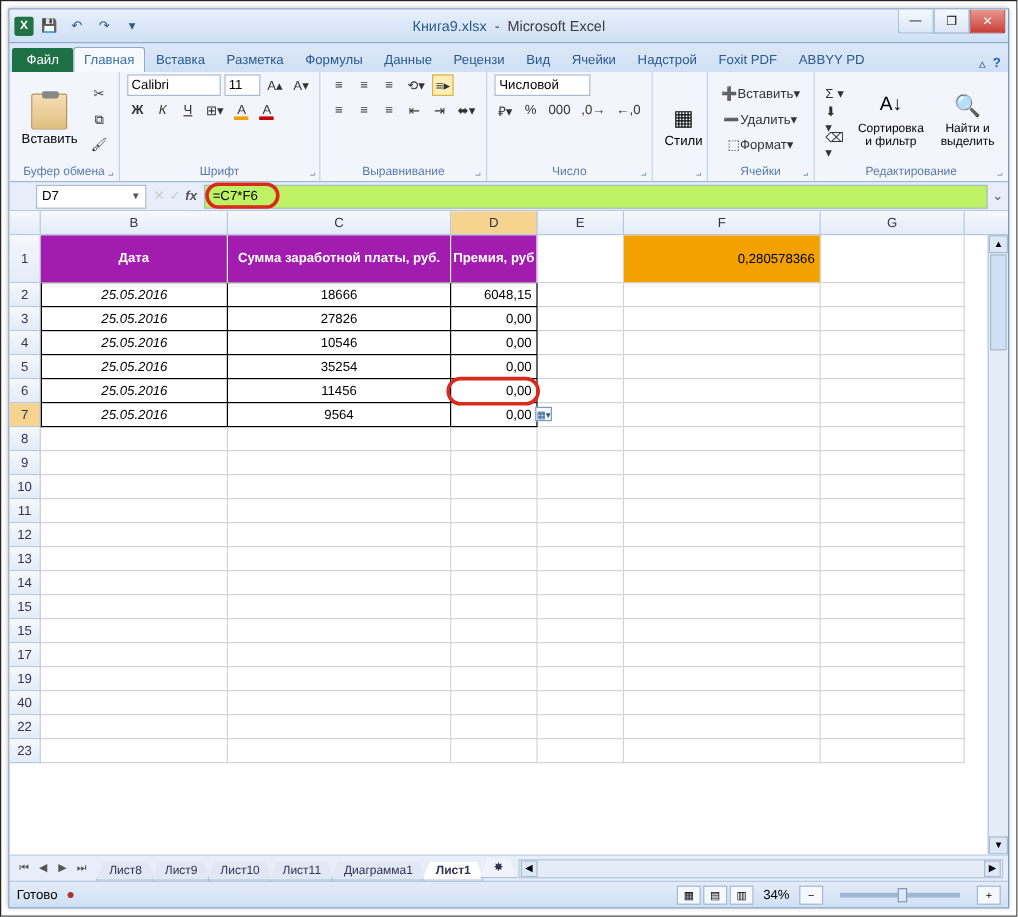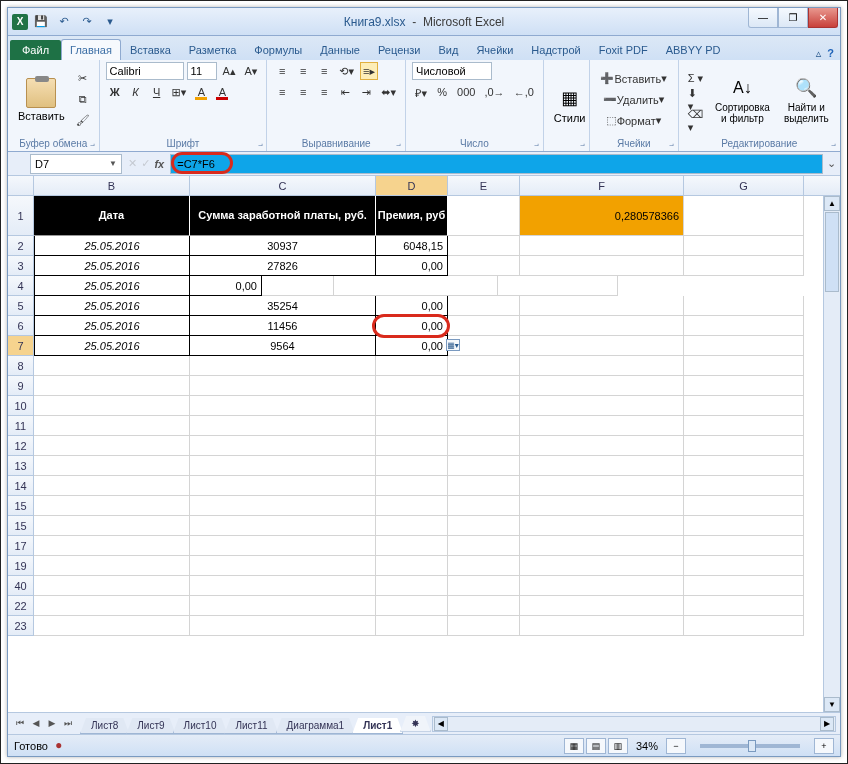--- a/index.html
+++ b/index.html
@@ -43,35 +43,35 @@
 .clipboard-ic { width: 30px; height: 30px; background: linear-gradient(#f5deb3,#e0c080); border: 1px solid #b89050; border-radius: 2px; position: relative; }
 .clipboard-ic::before { content:""; position:absolute; top:-3px; left:8px; width:14px; height:6px; background:#888; border-radius:2px; }
 
 
 .fbar-row { height: 24px; background: #e7eef9; border-bottom: 1px solid #b5c8e0; display: flex; align-items: center; font-size: 11px; }
 .name-box { width: 92px; height: 20px; background: #fff; border: 1px solid #abc; margin-left: 22px; display: flex; align-items: center; padding: 0 4px; justify-content: space-between; }
 .name-box .dd { font-size: 8px; color: #555; }
 .fx-controls { display: flex; align-items: center; gap: 4px; margin: 0 6px; color: #777; }
 .fx-controls span { cursor: pointer; font-size: 11px; }
 .fx-label { font-style: italic; font-weight: bold; color: #555; }
-.formula-input { flex: 1; height: 20px; background: #0ea5e9; border: 1px solid #abc; display: flex; align-items: center; padding: 0 6px; position: relative; }
+.formula-input { flex: 1; height: 20px; background: #bef264; border: 1px solid #abc; display: flex; align-items: center; padding: 0 6px; position: relative; }
 .formula-highlight { position: absolute; left: 0; top: -3px; border: 3px solid #d92a1c; border-radius: 14px; padding: 2px 8px 2px 4px; pointer-events: none; }
 
 
 .grid-wrap { flex: 1; background: #fff; display: flex; flex-direction: column; overflow: hidden; position: relative; }
 .col-headers { display: flex; height: 20px; background: linear-gradient(#f5f8fc,#e4ecf7); border-bottom: 1px solid #b5c8e0; font-size: 11px; }
 .corner { width: 26px; border-right: 1px solid #b5c8e0; }
 .ch { border-right: 1px solid #b5c8e0; display: flex; align-items: center; justify-content: center; color: #335; }
 .ch.sel { background: #f6d38e; }
 .rows { flex: 1; overflow: hidden; }
 .row { display: flex; height: 20px; }
 .rh { width: 26px; background: linear-gradient(#f5f8fc,#e4ecf7); border-right: 1px solid #b5c8e0; border-bottom: 1px solid #b5c8e0; display: flex; align-items: center; justify-content: center; font-size: 11px; color: #335; }
 .rh.sel { background: #f6d38e; }
 .cell { border-right: 1px solid #d4d4d4; border-bottom: 1px solid #d4d4d4; font-size: 11px; display: flex; align-items: center; padding: 0 4px; overflow: hidden; white-space: nowrap; }
-.hdr-cell { background: #000000; color: #fff; font-weight: bold; justify-content: center; text-align: right; line-height: 1.1; border-right: 1px solid #fff; border-bottom: 1px solid #999; }
+.hdr-cell { background: #a21caf; color: #fff; font-weight: bold; justify-content: center; text-align: right; line-height: 1.1; border-right: 1px solid #fff; border-bottom: 1px solid #999; }
 .tbl-cell { border: 1px solid #000; border-top: none; border-left: none; }
 .tbl-cell.first-col { border-left: 1px solid #000; font-style: italic; }
 .cell.center { justify-content: center; }
 .cell.right { justify-content: flex-end; }
 .orange-cell { background: #f2a100; justify-content: flex-end; }
 .sel-cell-outline { position: absolute; border: 3px solid #d92a1c; border-radius: 12px; pointer-events: none; }
 .fill-handle { position: absolute; width: 14px; height: 12px; border: 1px solid #7a9ac0; background: #f5f8fc; font-size: 8px; display: flex; align-items: center; justify-content: center; color: #2a5a8e; }
 
 
 .sheet-bar { height: 22px; background: #e7eef9; border-top: 1px solid #b5c8e0; display: flex; align-items: center; font-size: 11px; }
@@ -283,38 +283,39 @@
   <div class="cell hdr-cell first-col" style="width:156px;">Дата</div>
   <div class="cell hdr-cell" style="width:186px;">Сумма заработной платы, руб.</div>
   <div class="cell hdr-cell" style="width:72px;">Премия, руб</div>
   <div class="cell " style="width:72px;"></div>
   <div class="cell orange-cell" style="width:164px;">0,280578366</div>
   <div class="cell " style="width:120px;"></div>
 </div>
           <div class="row">
     <div class="rh">2</div>
     <div class="cell tbl-cell first-col center" style="width:156px">25.05.2016</div>
-    <div class="cell tbl-cell center" style="width:186px">30937</div>
+    <div class="cell tbl-cell center" style="width:186px">18666</div>
     <div class="cell tbl-cell right" style="width:72px">6048,15</div>
     <div class="cell" style="width:72px"></div>
     <div class="cell" style="width:164px"></div>
     <div class="cell" style="width:120px"></div>
   </div>
           <div class="row">
     <div class="rh">3</div>
     <div class="cell tbl-cell first-col center" style="width:156px">25.05.2016</div>
     <div class="cell tbl-cell center" style="width:186px">27826</div>
     <div class="cell tbl-cell right" style="width:72px">0,00</div>
     <div class="cell" style="width:72px"></div>
     <div class="cell" style="width:164px"></div>
     <div class="cell" style="width:120px"></div>
   </div>
           <div class="row">
     <div class="rh">4</div>
     <div class="cell tbl-cell first-col center" style="width:156px">25.05.2016</div>
+    <div class="cell tbl-cell center" style="width:186px">10546</div>
     <div class="cell tbl-cell right" style="width:72px">0,00</div>
     <div class="cell" style="width:72px"></div>
     <div class="cell" style="width:164px"></div>
     <div class="cell" style="width:120px"></div>
   </div>
           <div class="row">
     <div class="rh">5</div>
     <div class="cell tbl-cell first-col center" style="width:156px">25.05.2016</div>
     <div class="cell tbl-cell center" style="width:186px">35254</div>
     <div class="cell tbl-cell right" style="width:72px">0,00</div>

